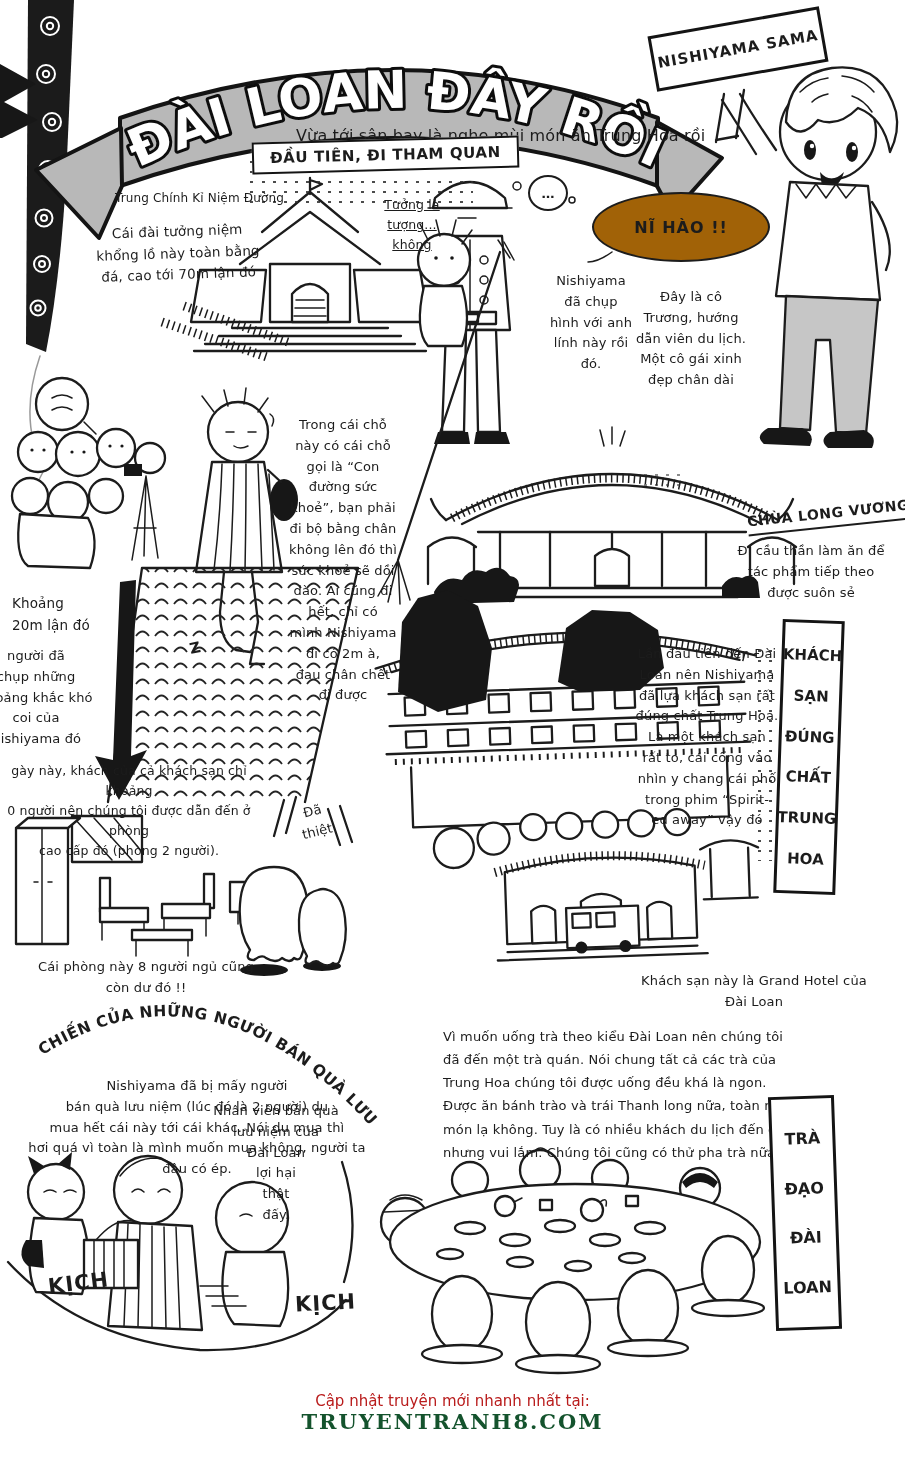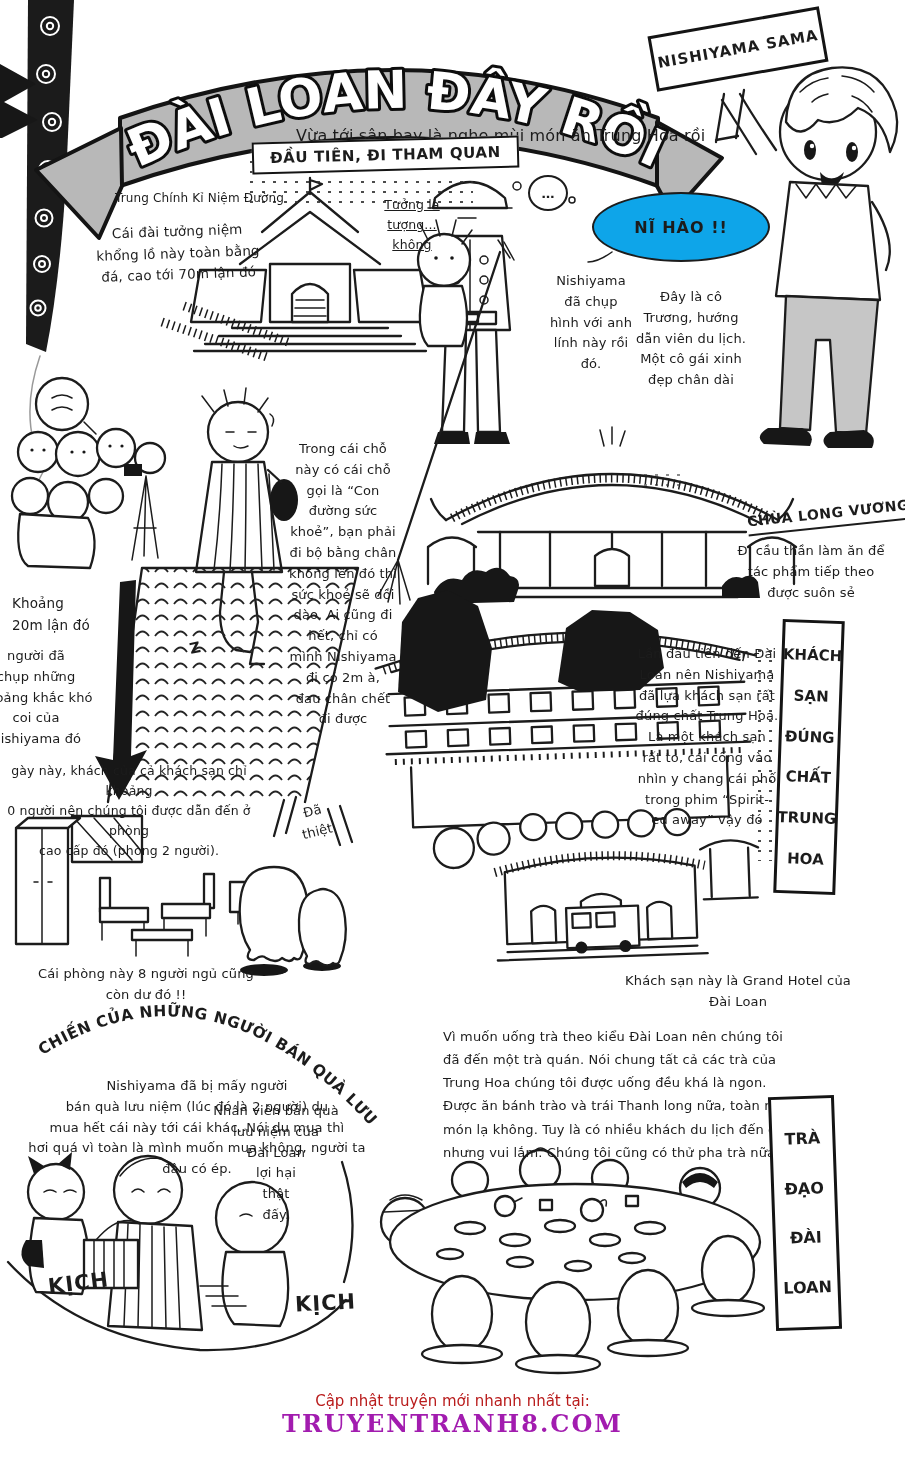--- a/index.html
+++ b/index.html
@@ -23,49 +23,49 @@
   #nishiyama-sign{position:absolute;z-index:2;left:651px;top:21px;width:168px;height:50px;border:3.5px solid #141414;
              background:#fff;display:flex;align-items:center;justify-content:center;font-weight:bold;
              font-size:15px;letter-spacing:1px;transform:rotate(-10deg);white-space:nowrap;}
   #memorial-label{left:115px;top:189px;font-size:12px;}
   #memorial-note{left:86px;top:221px;width:184px;font-size:13.5px;transform:rotate(-2deg);}
   #statue-note{left:360px;top:195px;width:104px;font-size:12.5px;text-decoration:underline;}
   #thought-bubble{position:absolute;z-index:2;left:528px;top:175px;width:36px;height:32px;border:2.5px solid #1c1c1c;
              border-radius:50%;background:#fff;display:flex;align-items:center;justify-content:center;
              font-weight:bold;font-size:13px;}
   #nihao-bubble{position:absolute;z-index:2;left:592px;top:192px;width:174px;height:66px;border:2.5px solid #1c1c1c;
-             border-radius:50%;background:#0ea5e9;display:flex;align-items:center;justify-content:center;
+             border-radius:50%;background:#a16207;display:flex;align-items:center;justify-content:center;
              font-weight:bold;font-size:16px;letter-spacing:1px;}
   #guard-caption{left:534px;top:271px;width:114px;}
   #guide-caption{left:628px;top:287px;width:126px;}
-  #health-note{left:286px;top:415px;width:114px;margin-top:24px;}
+  #health-note{left:286px;top:415px;width:114px;}
   #distance-note{left:12px;top:593px;width:96px;text-align:left;font-size:13.5px;}
   #photo-note{left:-30px;top:646px;width:132px;}
   #sfx-z{left:180px;top:636px;width:30px;font-size:15px;font-weight:bold;transform:rotate(-12deg);}
   #temple-label{left:747px;top:502px;font-weight:bold;font-size:14px;letter-spacing:.5px;
              border-bottom:2px solid #1c1c1c;padding-bottom:2px;transform:rotate(-6deg);}
   #temple-note{left:734px;top:541px;width:154px;}
   #hotel-para{left:633px;top:644px;width:148px;}
   .vsign{position:absolute;z-index:2;border:3px solid #141414;background:#fff;display:flex;flex-direction:column;
          align-items:center;justify-content:space-evenly;font-weight:bold;}
   #hotel-sign{left:778px;top:620px;width:56px;height:268px;font-size:15px;transform:rotate(2deg);}
   #tea-sign{left:772px;top:1096px;width:60px;height:228px;font-size:16px;transform:rotate(-2deg);}
   #room-para{left:2px;top:761px;width:254px;font-size:12.5px;}
   #da-thiet{left:289px;top:801px;width:52px;transform:rotate(-14deg);}
-  #room-caption{left:36px;top:957px;width:220px;margin-top:7px;}
+  #room-caption{left:36px;top:957px;width:220px;}
   #souvenir-para{left:22px;top:1076px;width:350px;}
   #seller-note{left:212px;top:1101px;width:128px;}
   .sfx{position:absolute;z-index:2;font-weight:bold;font-size:21px;letter-spacing:1px;}
   #sfx-kich-left{left:48px;top:1271px;transform:rotate(-7deg);}
   #sfx-kich-right{left:295px;top:1291px;transform:rotate(-3deg);}
-  #grand-caption{left:616px;top:971px;width:244px;}
+  #grand-caption{left:632px;top:971px;width:244px;}
   #tea-para{left:443px;top:1025px;width:352px;text-align:left;line-height:1.78;}
   #footer{position:absolute;z-index:2;left:0;top:1392px;width:905px;text-align:center;}
   #footer .tagline{color:#b91c1c;font-size:15px;}
-  #footer .site{font-family:"DejaVu Serif",serif;font-weight:bold;font-size:24px;color:#a21caf;
+  #footer .site{font-family:"DejaVu Serif",serif;font-weight:bold;font-size:21px;color:#14532d;
                 letter-spacing:2px;line-height:1.15;}
 </style>
 </head>
 <body>
 
 <div class="page">
 
   <svg class="art" width="905" height="1466" viewBox="0 0 905 1466">
     <defs>
       <pattern id="stones" width="19" height="16" patternUnits="userSpaceOnUse">

